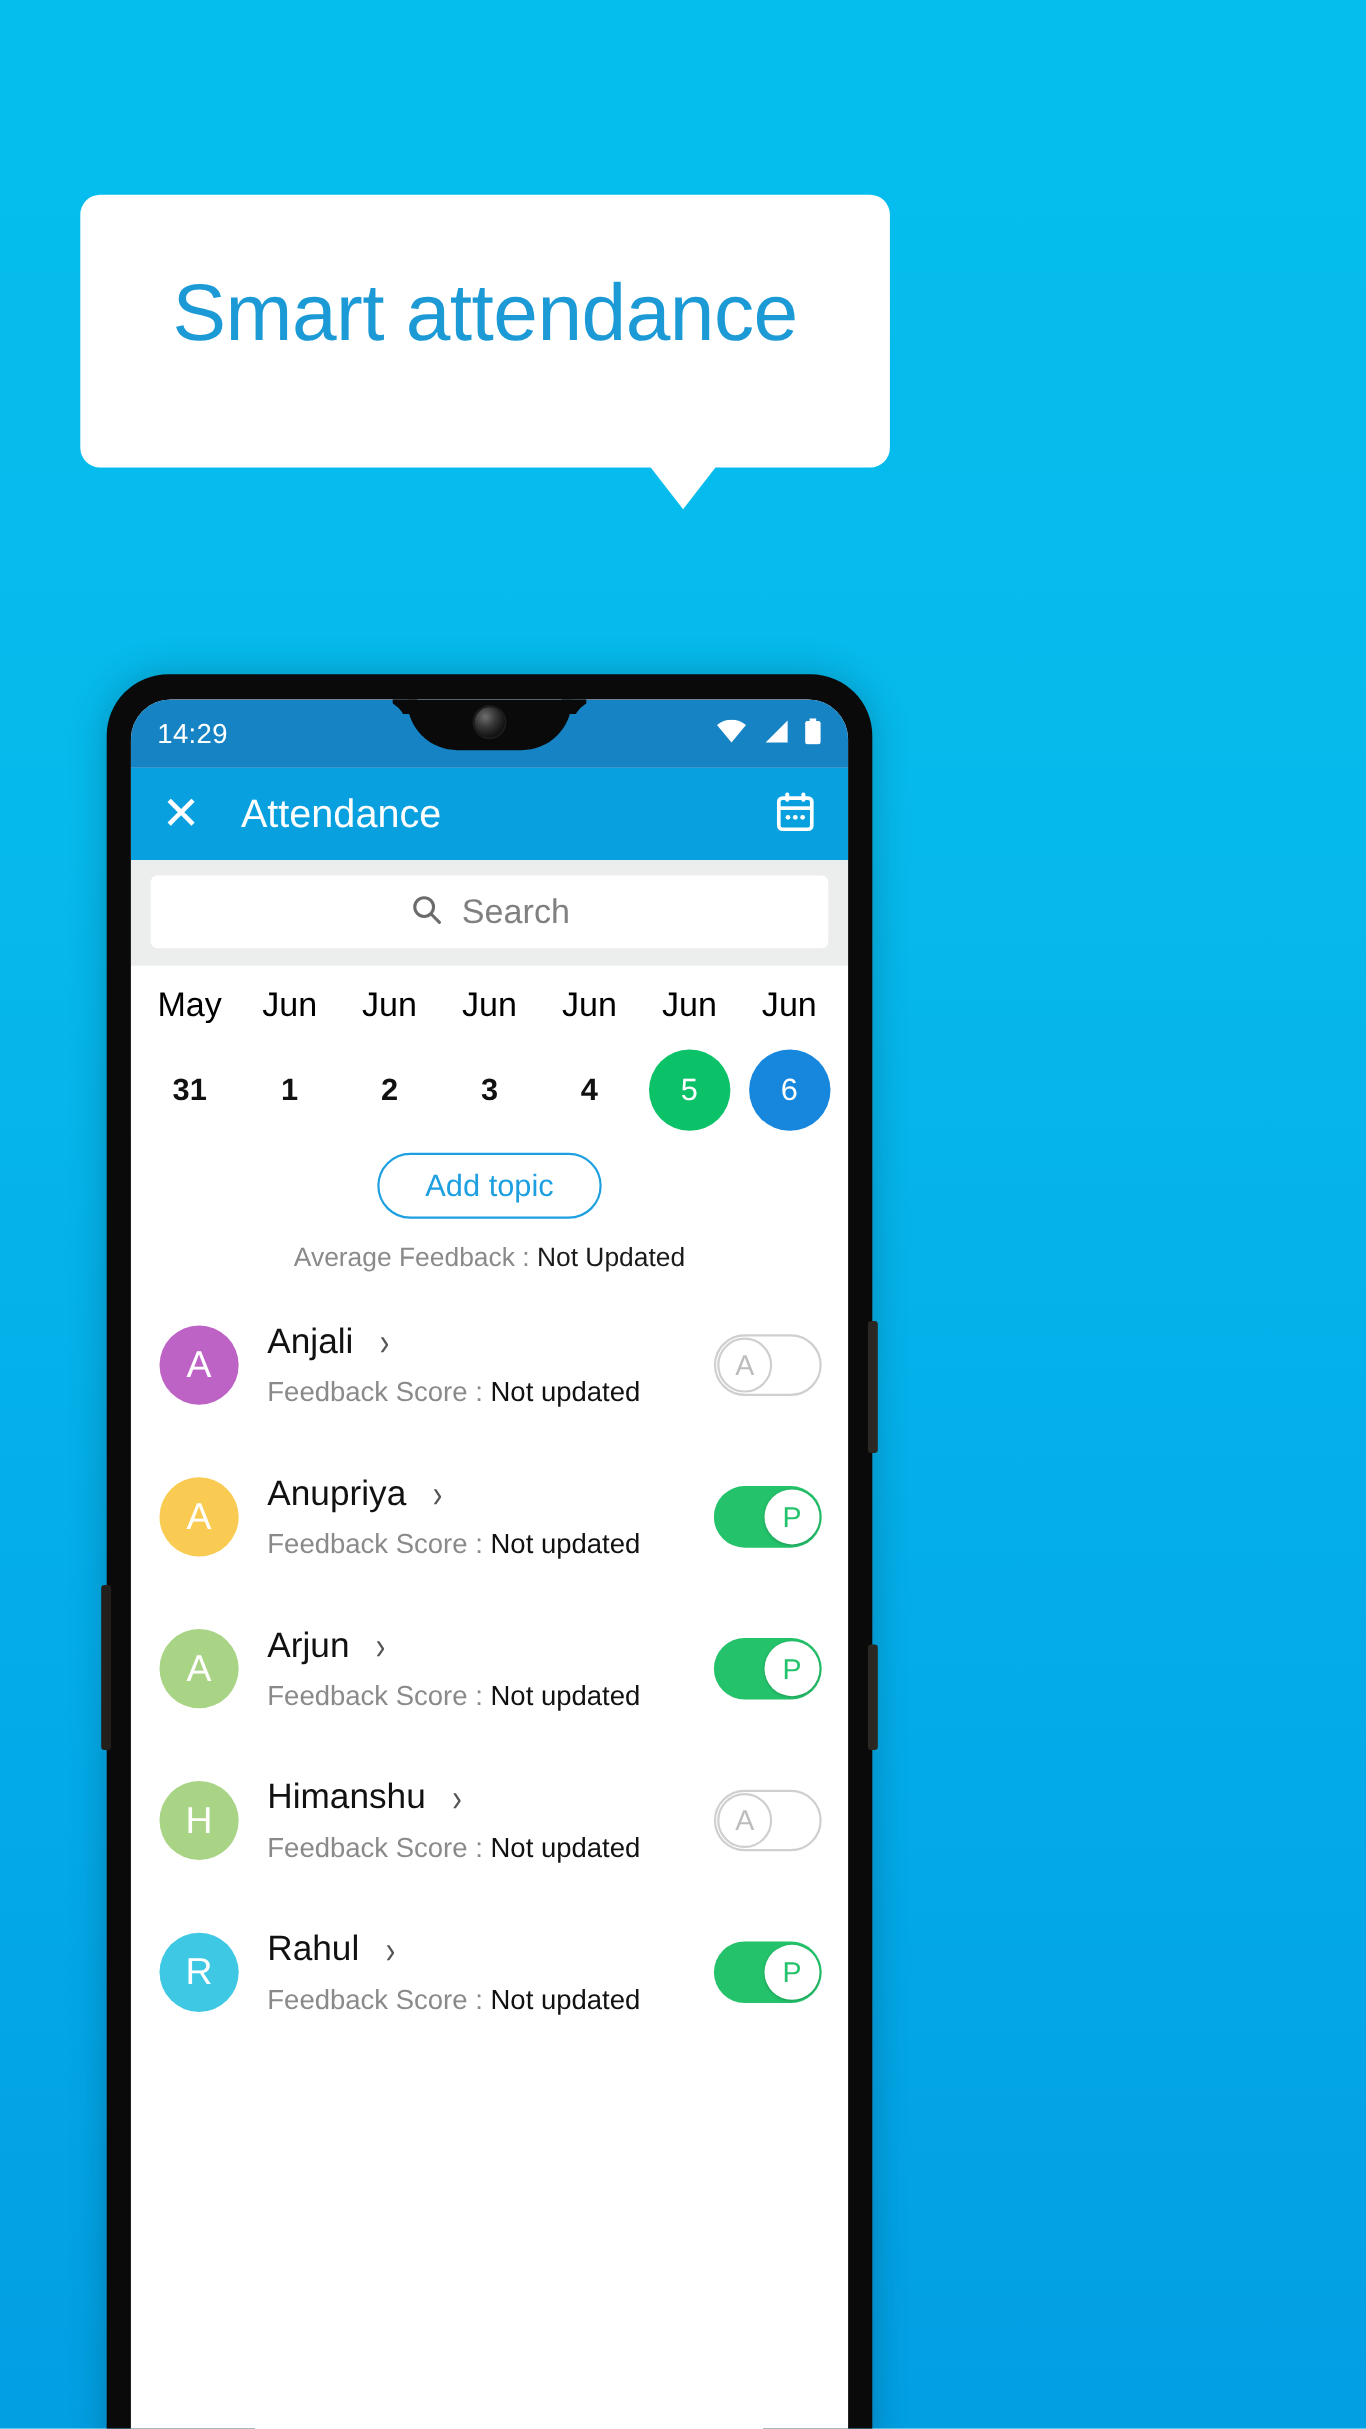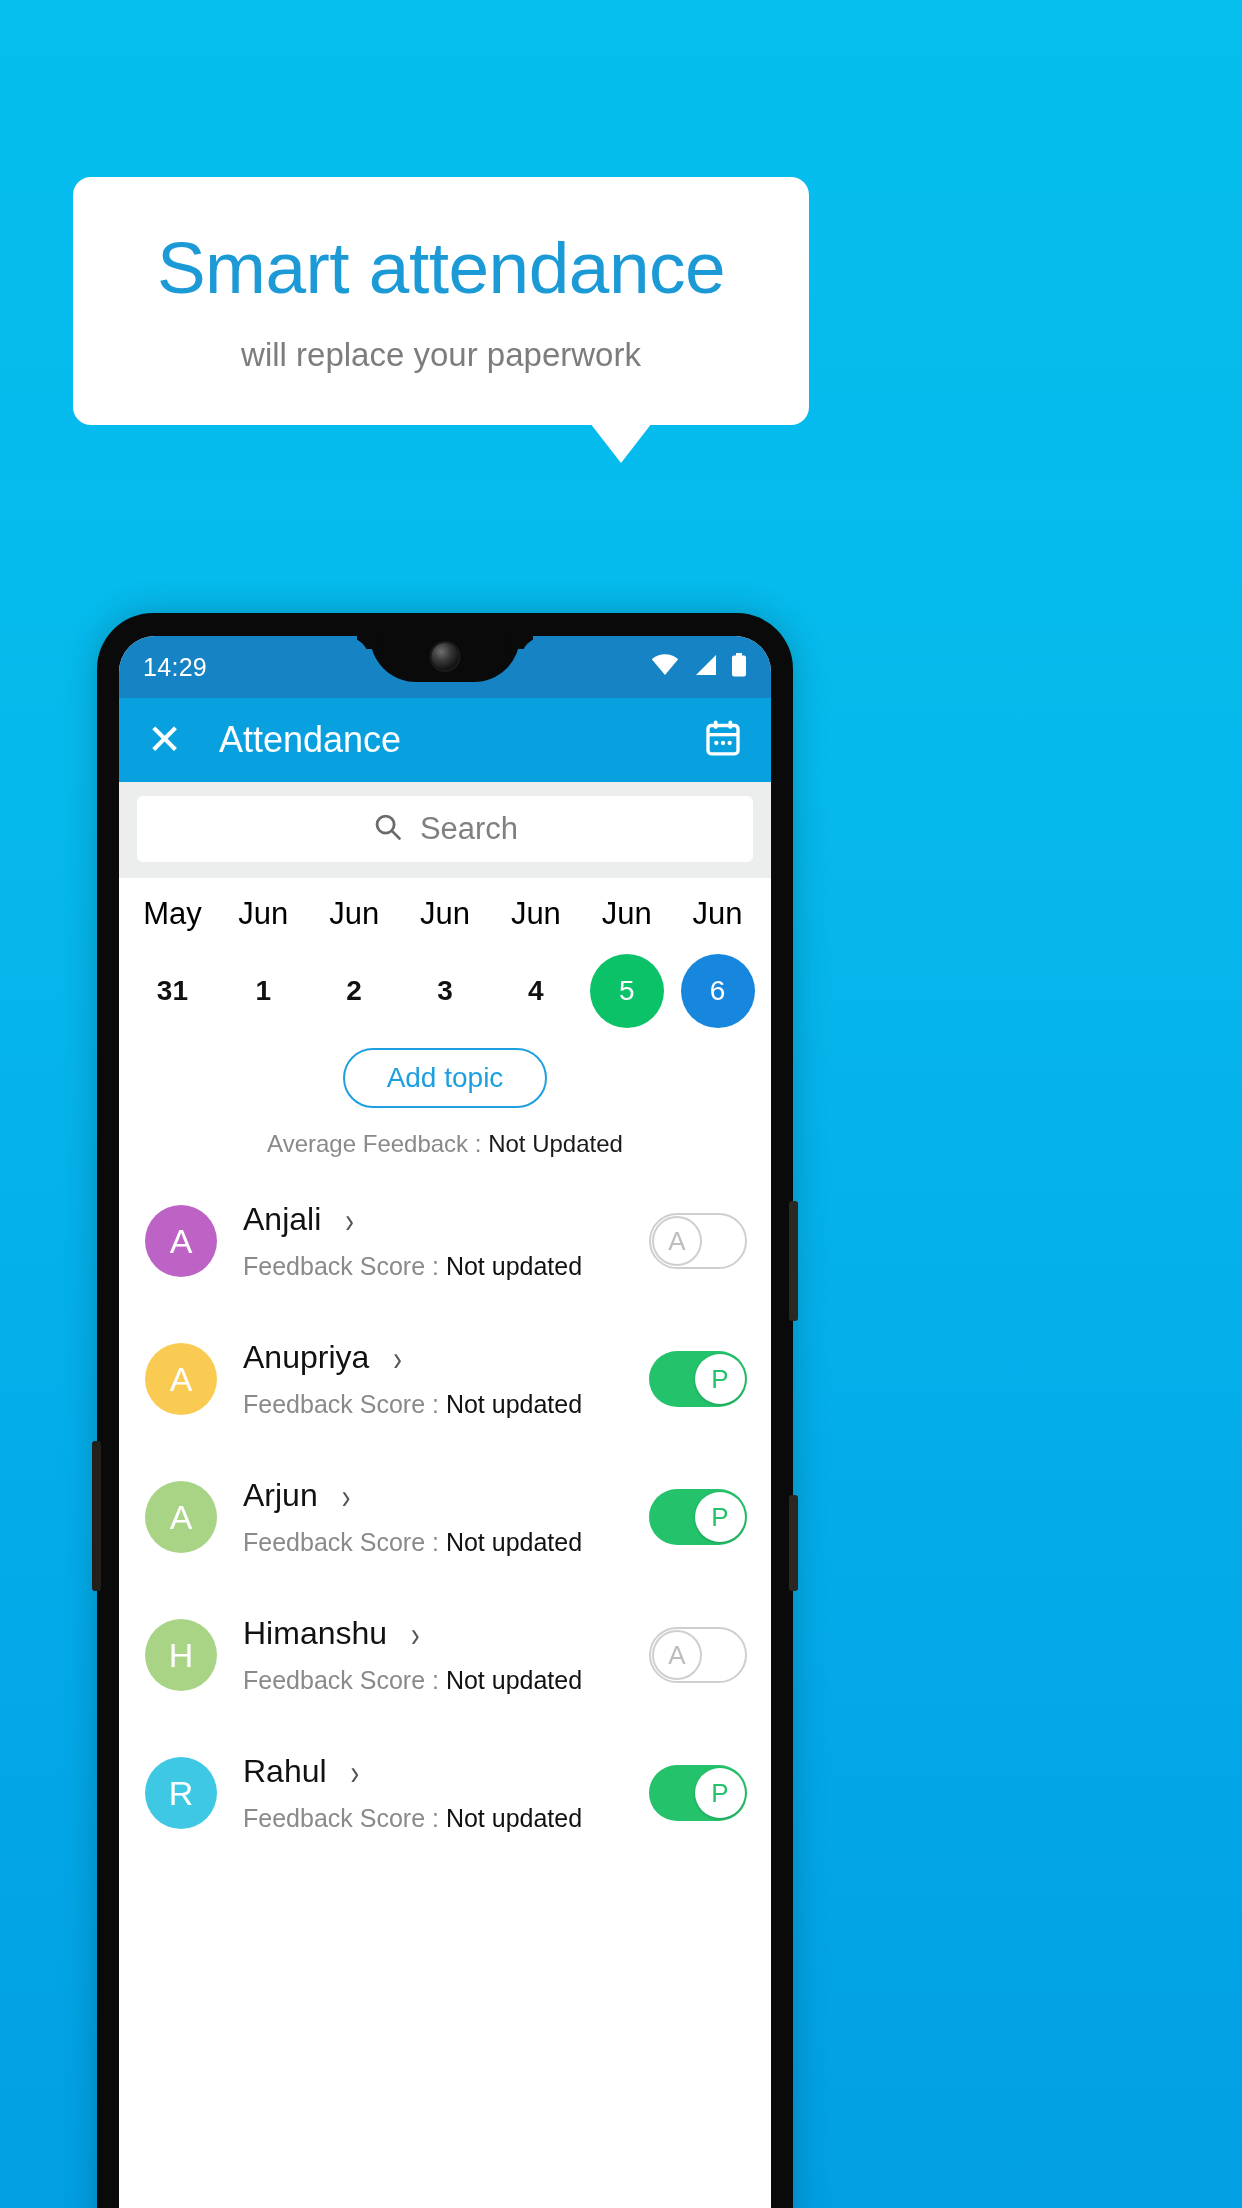--- a/index.html
+++ b/index.html
@@ -298,21 +298,20 @@
   .toggle.off .knob { left: 1px; color: #bdbdbd; border: 2px solid #cfcfcf; }
   .toggle.on  .knob { right: 2px; color: #24C26B; box-shadow: 0 1px 3px rgba(0,0,0,0.2); }
 </style>
 </head>
 <body>
 
 <div id="stage">
 
   <div id="bubble">
     <div id="bubble-title">Smart attendance</div>
-    <div id="bubble-sub">will replace your paperwork</div>
   </div>
   <div id="bubble-tail"></div>
 
   <div id="phone">
     <div class="side-btn" id="btn-vol"></div>
     <div class="side-btn" id="btn-pwr"></div>
     <div class="side-btn-left"></div>
 
     <div id="phone-inner">
 

